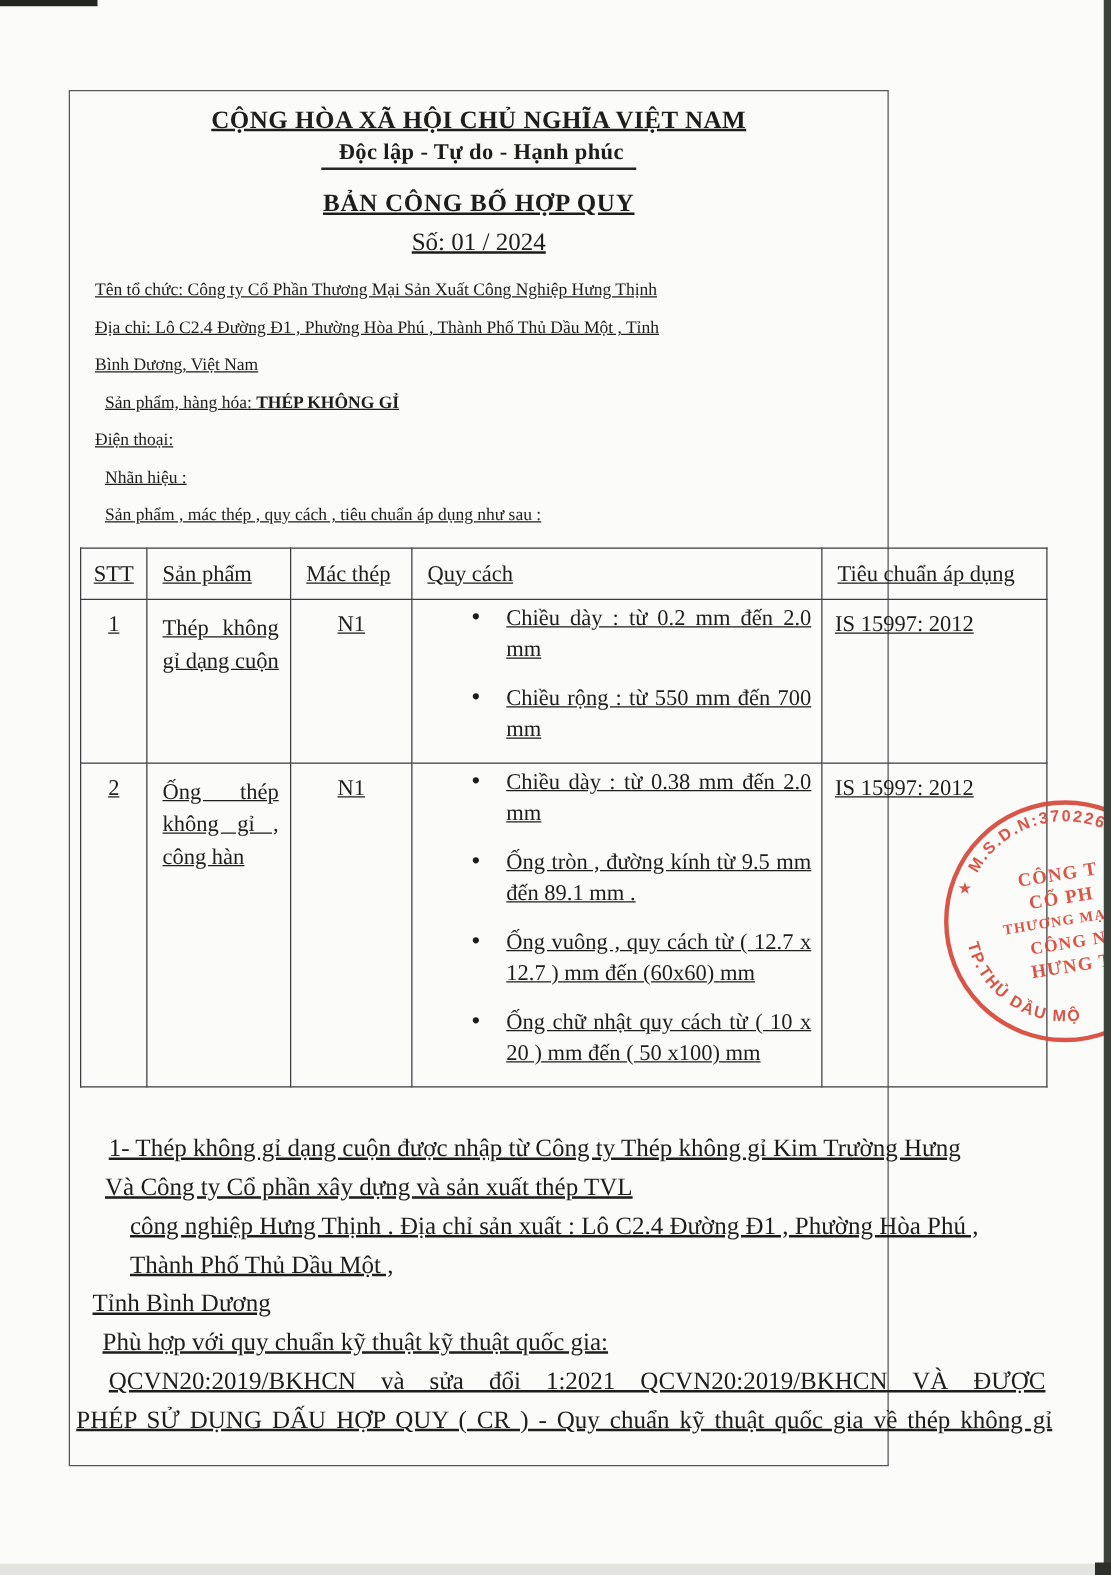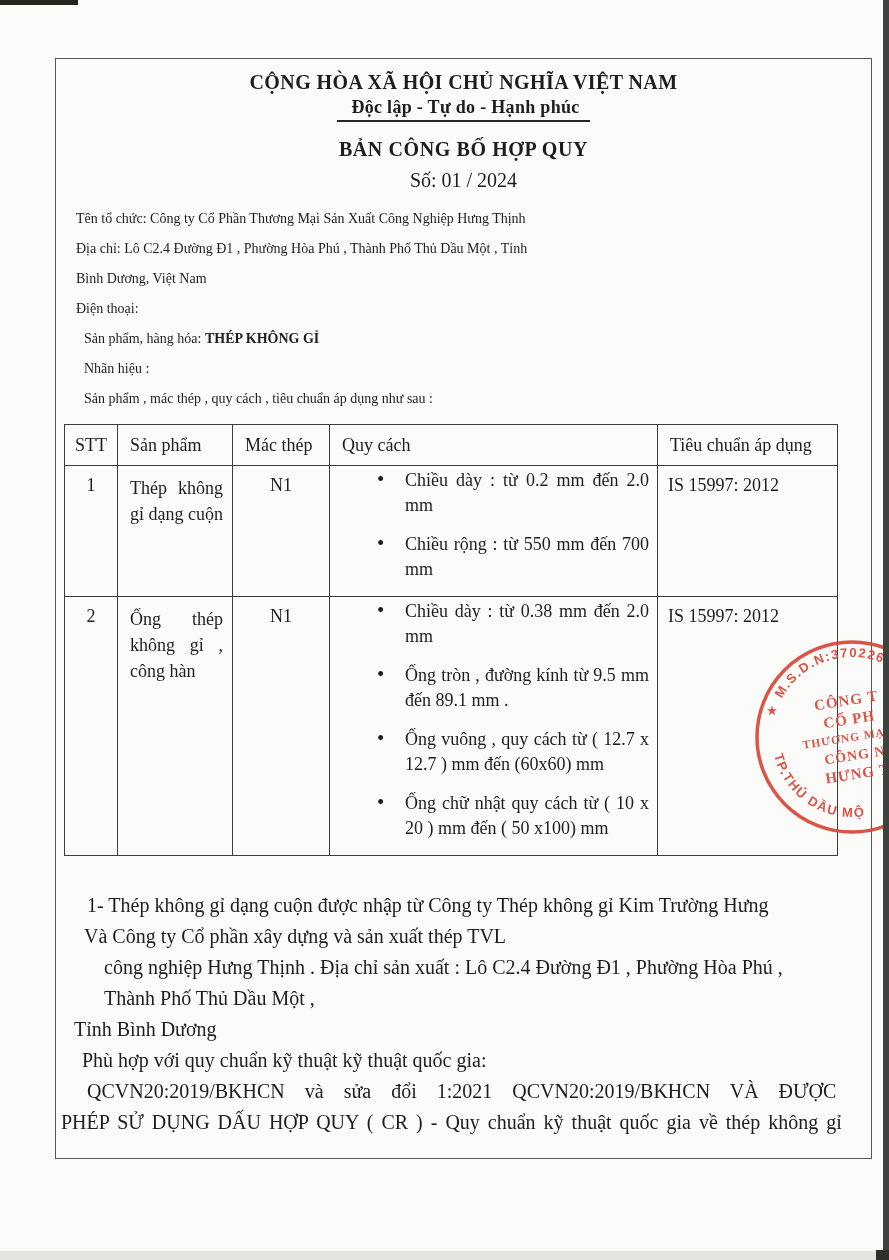--- a/index.html
+++ b/index.html
@@ -11,22 +11,22 @@
   }
   
   .artifact{position:absolute;}
   .tl-bar{left:0;top:0;width:78px;height:5px;background:#23261f;}
   .right-strip{left:883px;top:0;width:6px;height:1260px;background:#3d423d;z-index:30;}
   .bottom-band{left:0;top:1251px;width:883px;height:9px;background:#e3e3e0;z-index:25;}
   .br-square{left:876px;top:1250px;width:13px;height:10px;background:#2c2f2a;z-index:31;}
 
   
   .frame{
-    position:absolute;left:55px;top:58px;width:817px;height:1101px;
-    border:1.5px solid #55555a;box-sizing:border-box;background:transparent;z-index:2;
+    position:absolute;left:55px;top:72px;width:656px;height:1101px;
+    border:1.5px solid #55555a;box-sizing:border-box;background:transparent;z-index:2;text-decoration:underline;
   }
   .nat1{margin-top:12px;text-align:center;font-weight:bold;font-size:20px;letter-spacing:.4px;}
   .nat2-wrap{text-align:center;margin-top:3px;}
   .nat2{display:inline-block;font-weight:bold;font-size:18px;letter-spacing:.3px;
         border-bottom:2px solid #262626;padding:0 10px 2px 14px;}
   .doc-title{margin-top:16px;text-align:center;font-weight:bold;font-size:20px;letter-spacing:.6px;}
   .doc-number{margin-top:8px;text-align:center;font-size:20px;}
 
   .info{margin:12px 22px 0 20px;font-size:14px;line-height:30px;}
   .info .line{white-space:nowrap;}
@@ -93,22 +93,22 @@
     <span class="nat2">Độc lập - Tự do - Hạnh phúc</span>
   </div>
 
   <div class="doc-title">BẢN CÔNG BỐ HỢP QUY</div>
   <div class="doc-number">Số: 01 / 2024</div>
 
   <div class="info">
     <div class="line">Tên tổ chức: Công ty Cổ Phần Thương Mại Sản Xuất Công Nghiệp Hưng Thịnh</div>
     <div class="line">Địa chỉ: Lô C2.4 Đường Đ1 , Phường Hòa Phú , Thành Phố Thủ Dầu Một , Tỉnh</div>
     <div class="line">Bình Dương, Việt Nam</div>
+    <div class="line indent8"><span>Sản phẩm, hàng hóa: </span><span class="bold">THÉP KHÔNG GỈ</span></div>
     <div class="line">Điện thoại:</div>
-    <div class="line indent8"><span>Sản phẩm, hàng hóa: </span><span class="bold">THÉP KHÔNG GỈ</span></div>
     <div class="line indent8">Nhãn hiệu :</div>
     <div class="line indent8">Sản phẩm , mác thép , quy cách , tiêu chuẩn áp dụng như sau :</div>
   </div>
 
   <div class="tbl-wrap">
     <table>
       <colgroup>
           <col class="c1">
           <col class="c2">
           <col class="c3">

